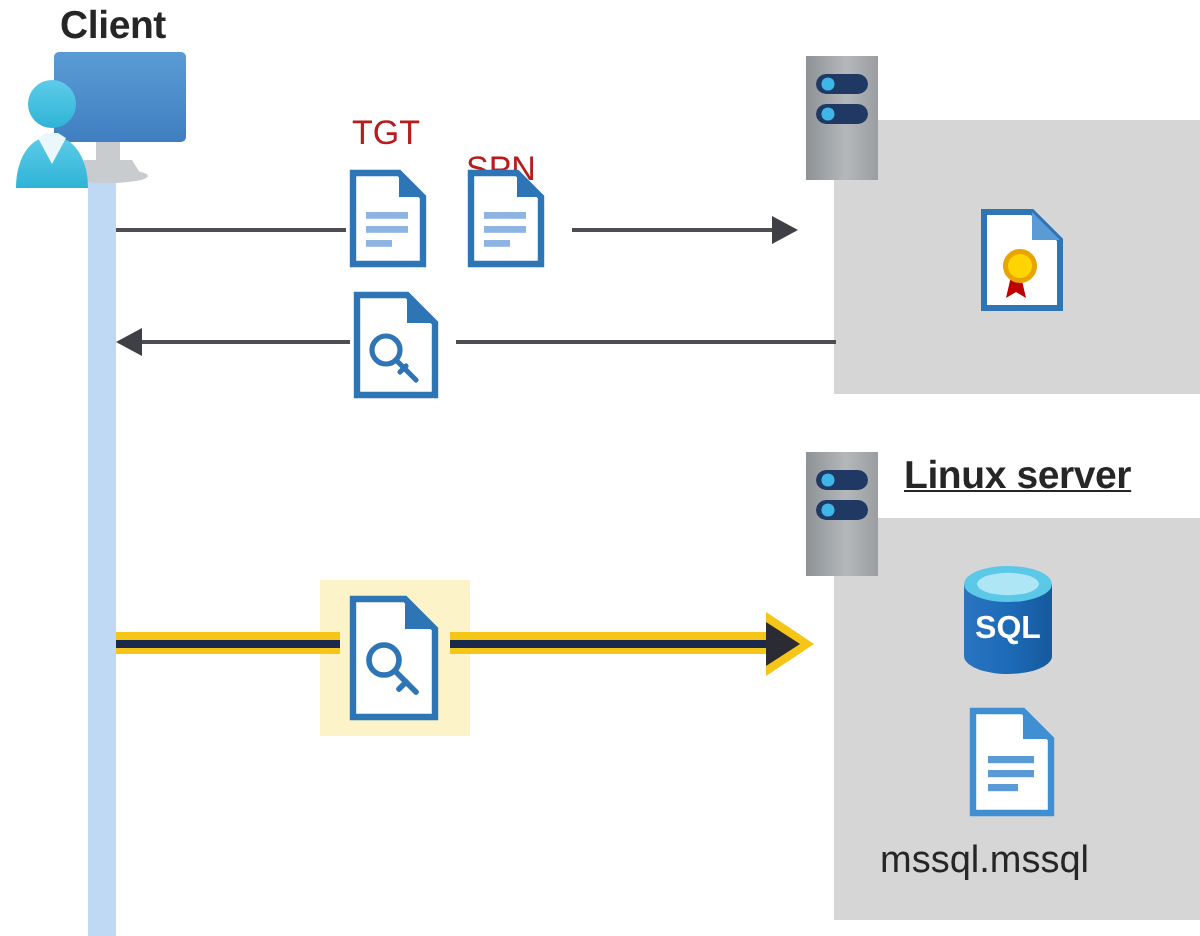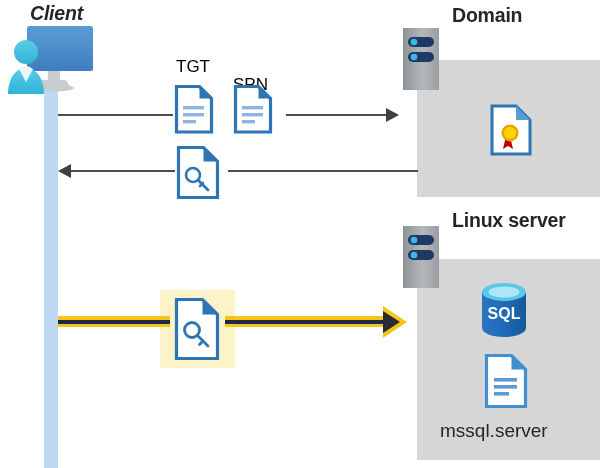--- a/index.html
+++ b/index.html
@@ -14,26 +14,26 @@
   
   .panel{background:#d6d6d6;}
   #panel-dc{left:417px;top:60px;width:183px;height:137px;}
   #panel-linux{left:417px;top:259px;width:183px;height:201px;}
 
   
   .title{
     color:#262626;font-weight:bold;font-size:19.5px;
     letter-spacing:-0.2px;line-height:24px;
   }
-  #title-client{left:30px;top:1px;font-style:italic;}
+  #title-client{left:30px;top:1px;}
   #title-dc{left:452px;top:3px;width:140px;}
-  #title-linux{left:452px;top:208px;}
+  #title-linux{left:452px;top:226px;text-decoration:underline;}
 
   .small-label{
-    color:#000000;font-size:17px;line-height:20px;
+    color:#b91c1c;font-size:17px;line-height:20px;
   }
   #label-tgt{left:176px;top:57px;}
   #label-spn{left:233px;top:75px;}
   #label-keytab{left:440px;top:420px;font-size:19px;color:#262626;}
 
   
   #lifeline{left:44px;top:88px;width:14px;height:380px;background:#bfd9f5;}
 
   
   .hline{background:#4d4d53;height:2px;}
@@ -76,21 +76,20 @@
 <body>
 
 <div id="stage">
 
   <div class="abs panel" id="panel-dc"></div>
   <div class="abs panel" id="panel-linux"></div>
 
   <div class="abs title" id="title-client">Client</div>
 
   <div class="abs title" id="title-dc">
-    <div>Domain</div>
   </div>
 
   <div class="abs title" id="title-linux">Linux server</div>
 
   <div class="abs" id="lifeline"></div>
 
   <div class="icon" style="left:4px;top:22px;width:96px;height:72px;">
     <svg width="96" height="72" viewBox="0 0 96 72">
       <defs>
         <linearGradient id="mongrad" x1="0" y1="0" x2="0" y2="1">
@@ -237,15 +236,15 @@
       <path d="M2.5 2.5 h25 l14 14 v37 h-39 z" fill="#ffffff" stroke="#3f8fd2" stroke-width="3.2"></path>
       <path d="M27.5 2.5 v14 h14 z" fill="#3f8fd2"></path>
       <g fill="#5b9bd5">
         <rect x="10" y="25" width="23" height="3.6"></rect>
         <rect x="10" y="32" width="23" height="3.6"></rect>
         <rect x="10" y="39" width="15" height="3.6"></rect>
       </g>
     </svg>
   </div>
 
-  <div class="abs" id="label-keytab">mssql.server</div>
+  <div class="abs" id="label-keytab">mssql.mssql</div>
 
 </div>
 
 </body></html>

